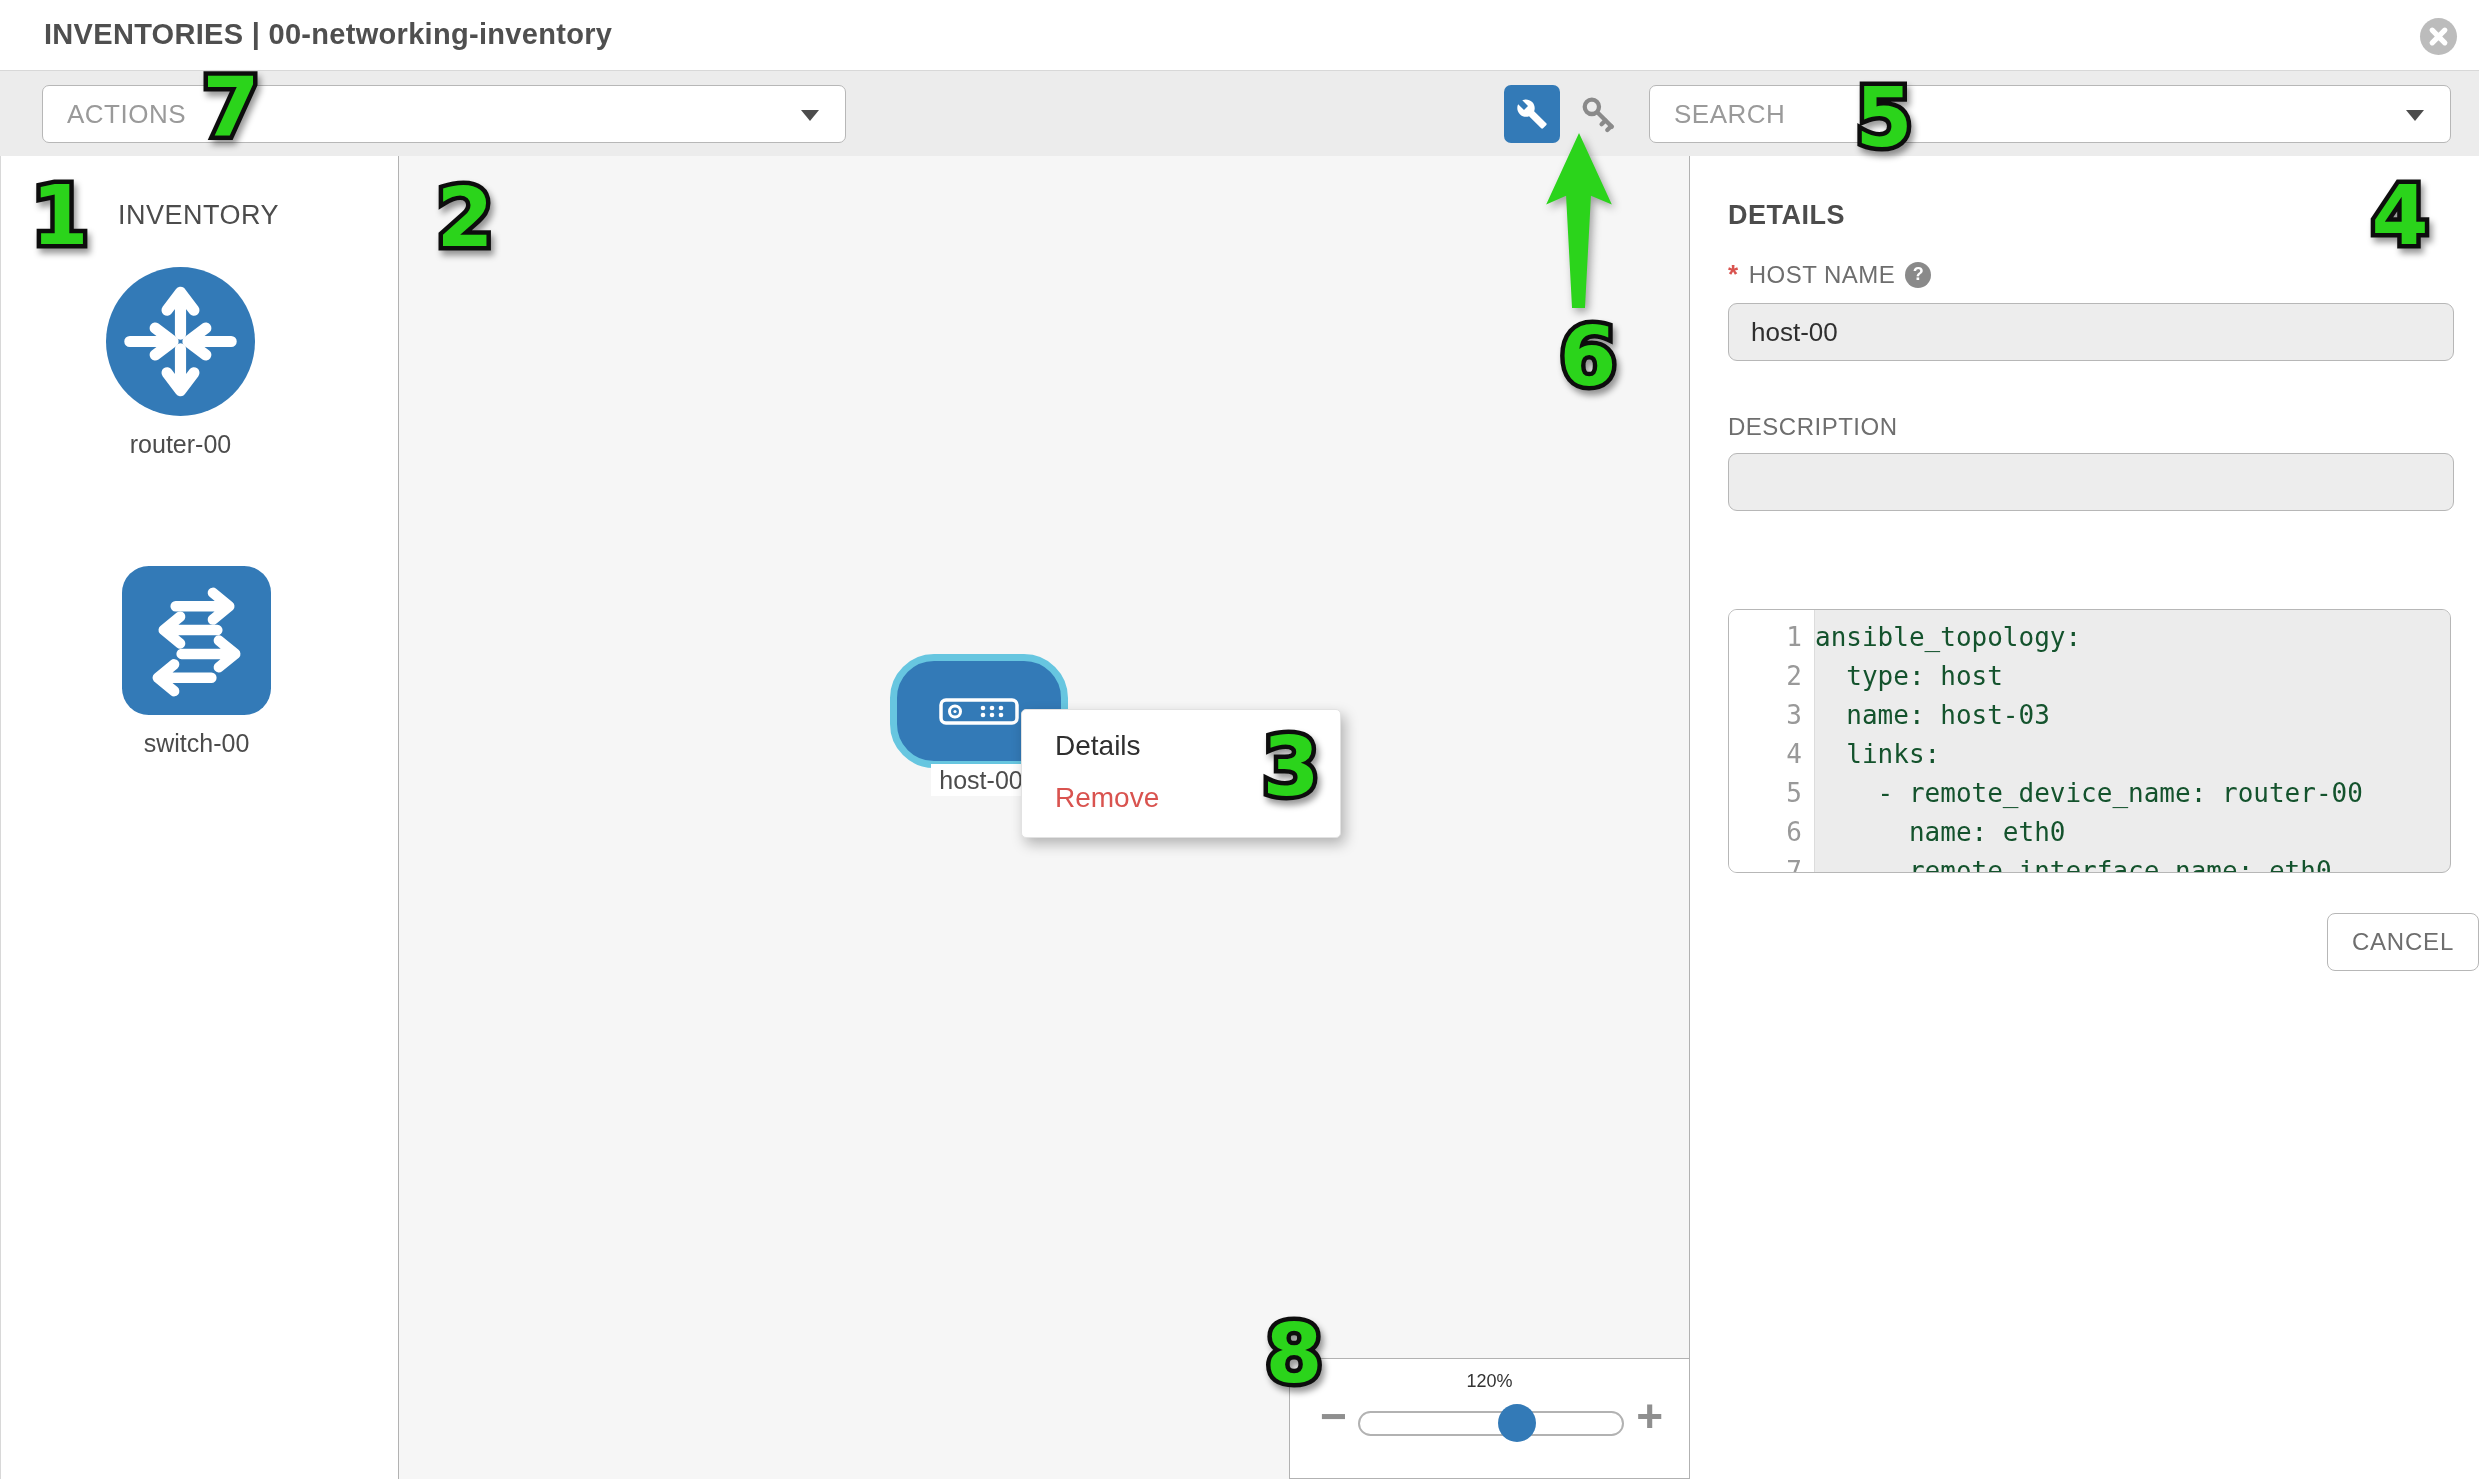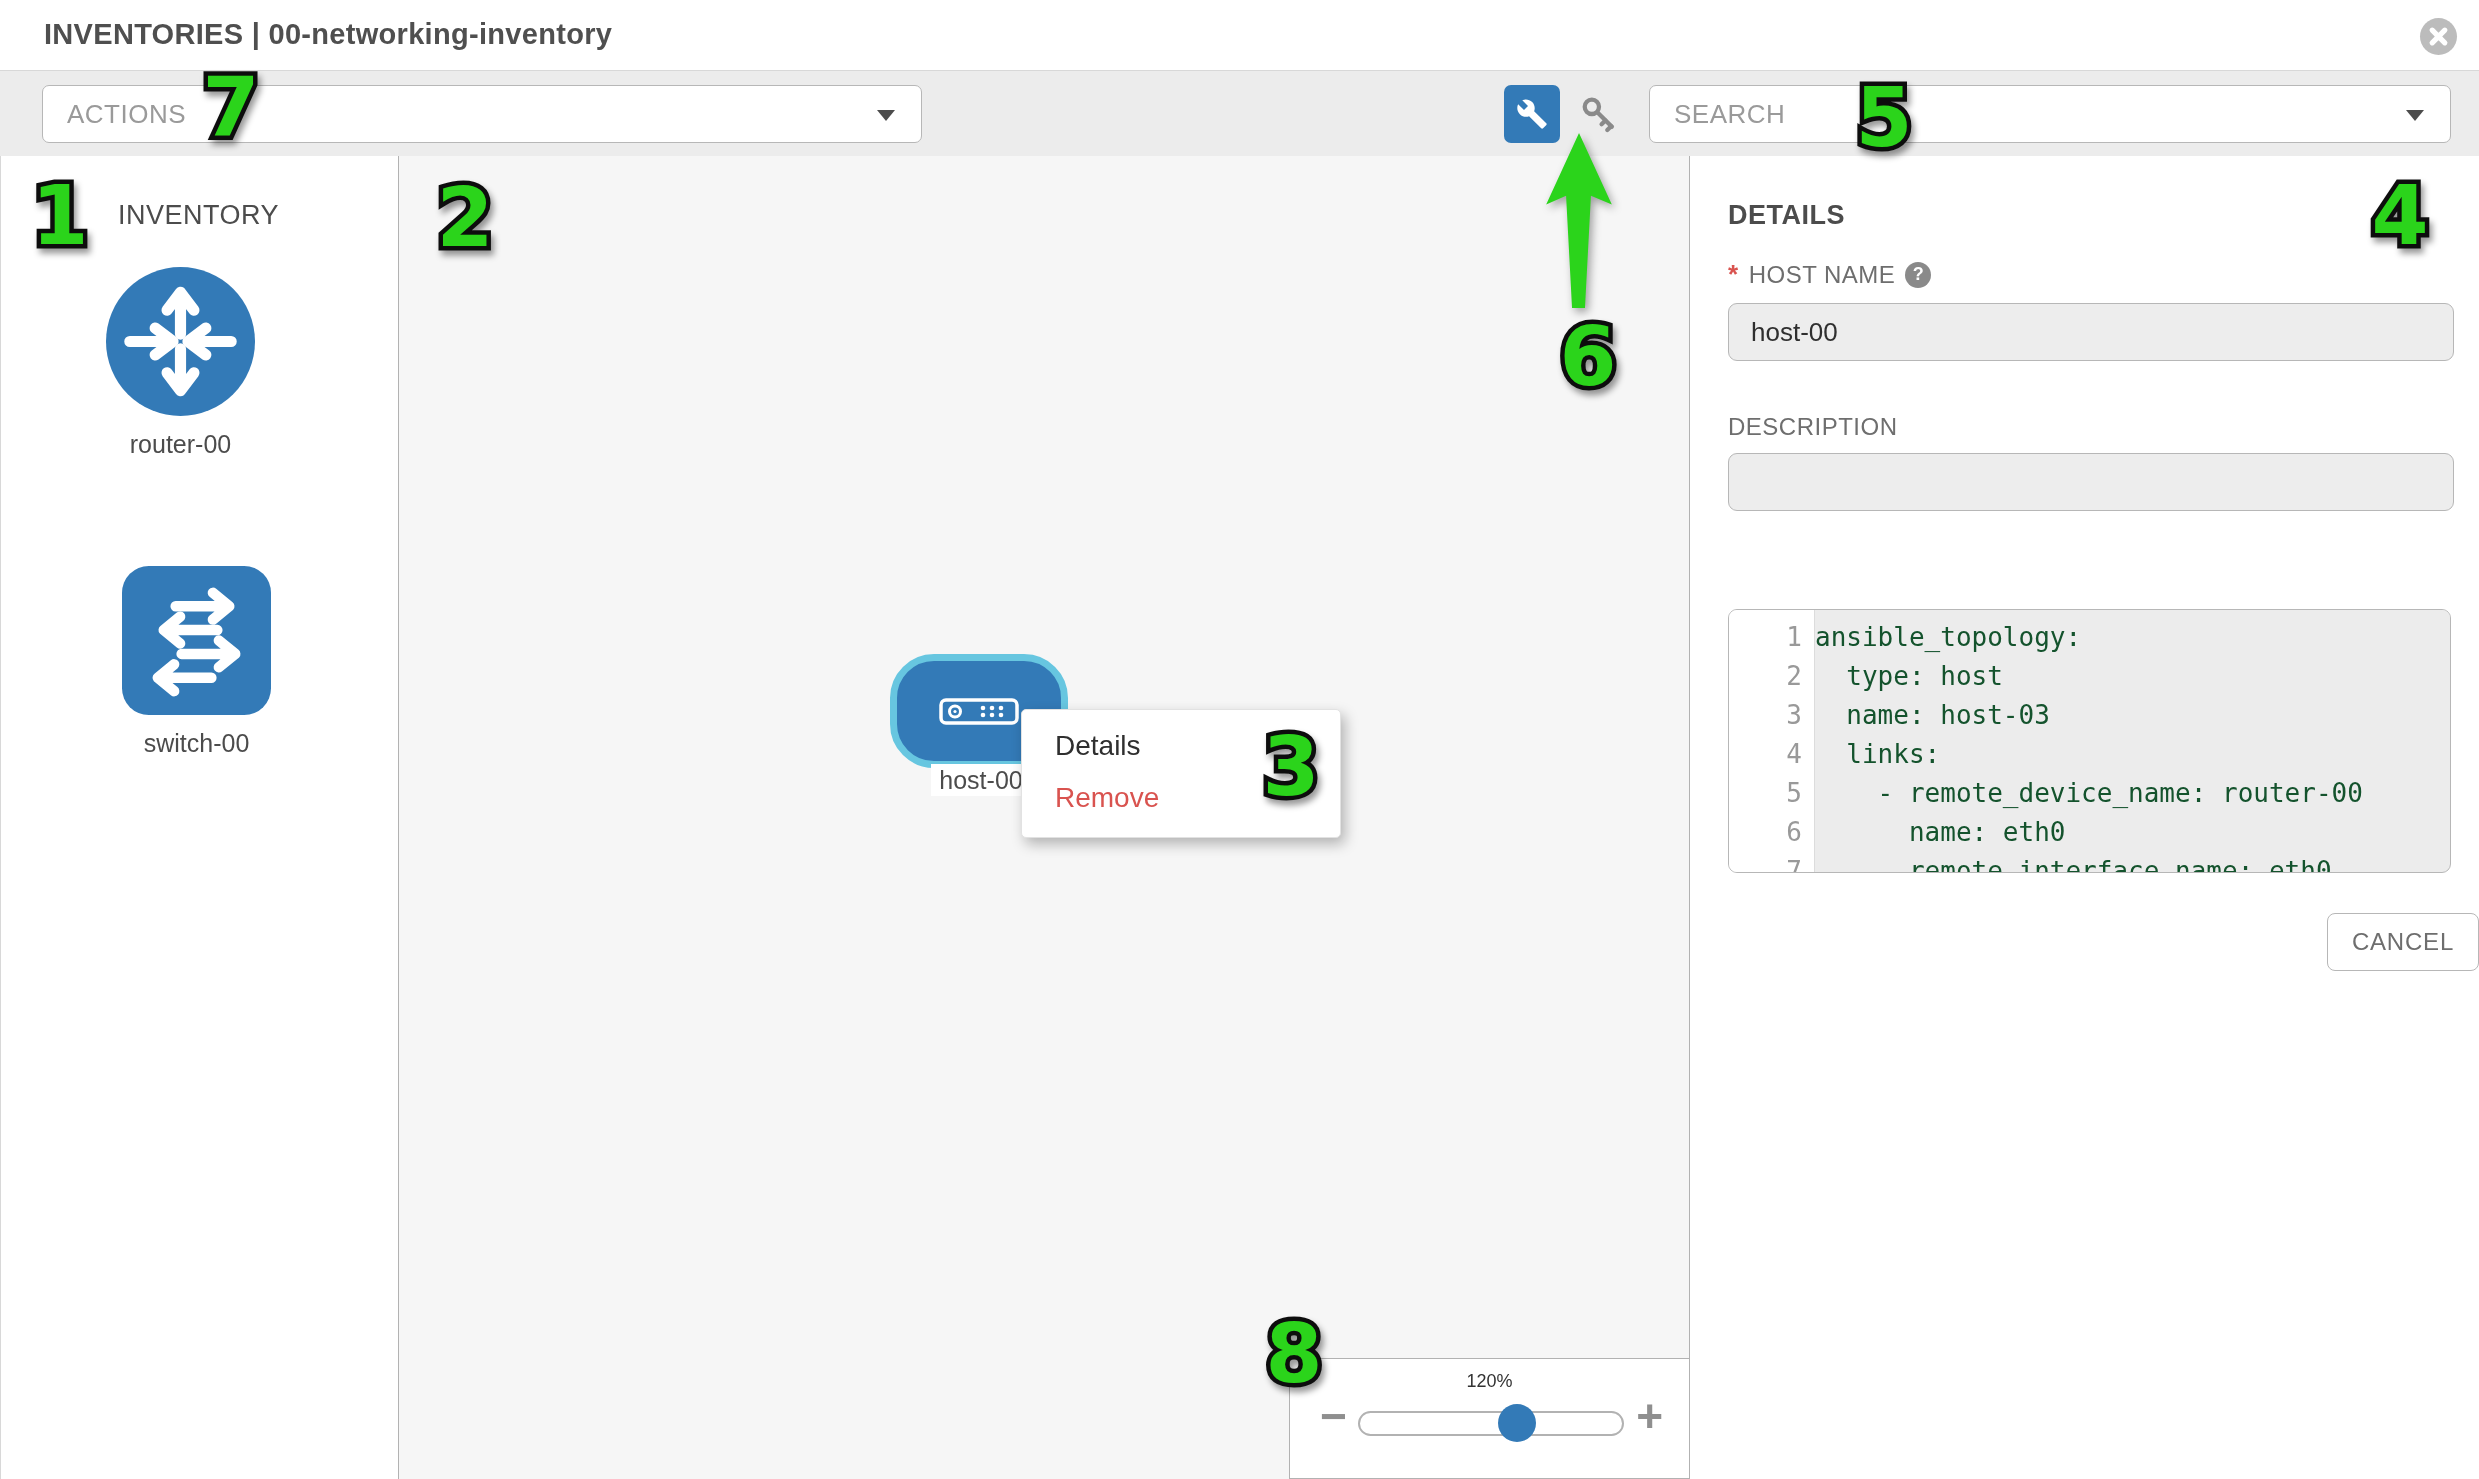--- a/index.html
+++ b/index.html
@@ -10,21 +10,21 @@
   
   .header { position:absolute; left:0; top:0; width:2480px; height:70px; background:#fff; }
   .page-title { position:absolute; left:44px; top:18px; font-size:29px; font-weight:bold; color:#4f4f4f; letter-spacing:0.3px; }
   .close-btn { position:absolute; left:2420px; top:18px; width:37px; height:37px; border-radius:50%; background:#bcbcbc; display:flex; align-items:center; justify-content:center; cursor:pointer; }
 
   
   .toolbar { position:absolute; left:0; top:70px; width:2480px; height:87px; background:#ececec; border-top:1px solid #d8d8d8; border-bottom:1px solid #b2b2b2; }
   .select-box { position:absolute; top:14px; height:58px; background:#fff; border:1px solid #b7b7b7; border-radius:7px; display:flex; align-items:center; padding:0 24px; }
   .select-box .ph { font-size:26px; color:#9a9a9a; letter-spacing:0.5px; }
   .caret { position:absolute; right:26px; top:24px; width:0; height:0; border-left:9px solid transparent; border-right:9px solid transparent; border-top:11px solid #4c4c4c; }
-  .actions-select { left:42px; width:880px; }
+  .actions-select { left:42px; width:804px; }
   .search-select { left:1649px; width:802px; }
   .wrench-btn { position:absolute; left:1504px; top:14px; width:56px; height:58px; background:#337ab7; border-radius:7px; display:flex; align-items:center; justify-content:center; cursor:pointer; }
   .key-btn { position:absolute; left:1578px; top:22px; width:42px; height:42px; display:flex; align-items:center; justify-content:center; cursor:pointer; }
 
   
   .sidebar { position:absolute; left:0; top:156px; width:399px; height:1323px; background:#fff; border-right:1px solid #b2b2b2; border-left:1px solid #d8d8d8; }
   .canvas  { position:absolute; left:399px; top:156px; width:1290px; height:1323px; background:#f6f6f6; }
   .rpanel  { position:absolute; left:1689px; top:156px; width:791px; height:1323px; background:#fff; border-left:1px solid #b2b2b2; }
 
   

